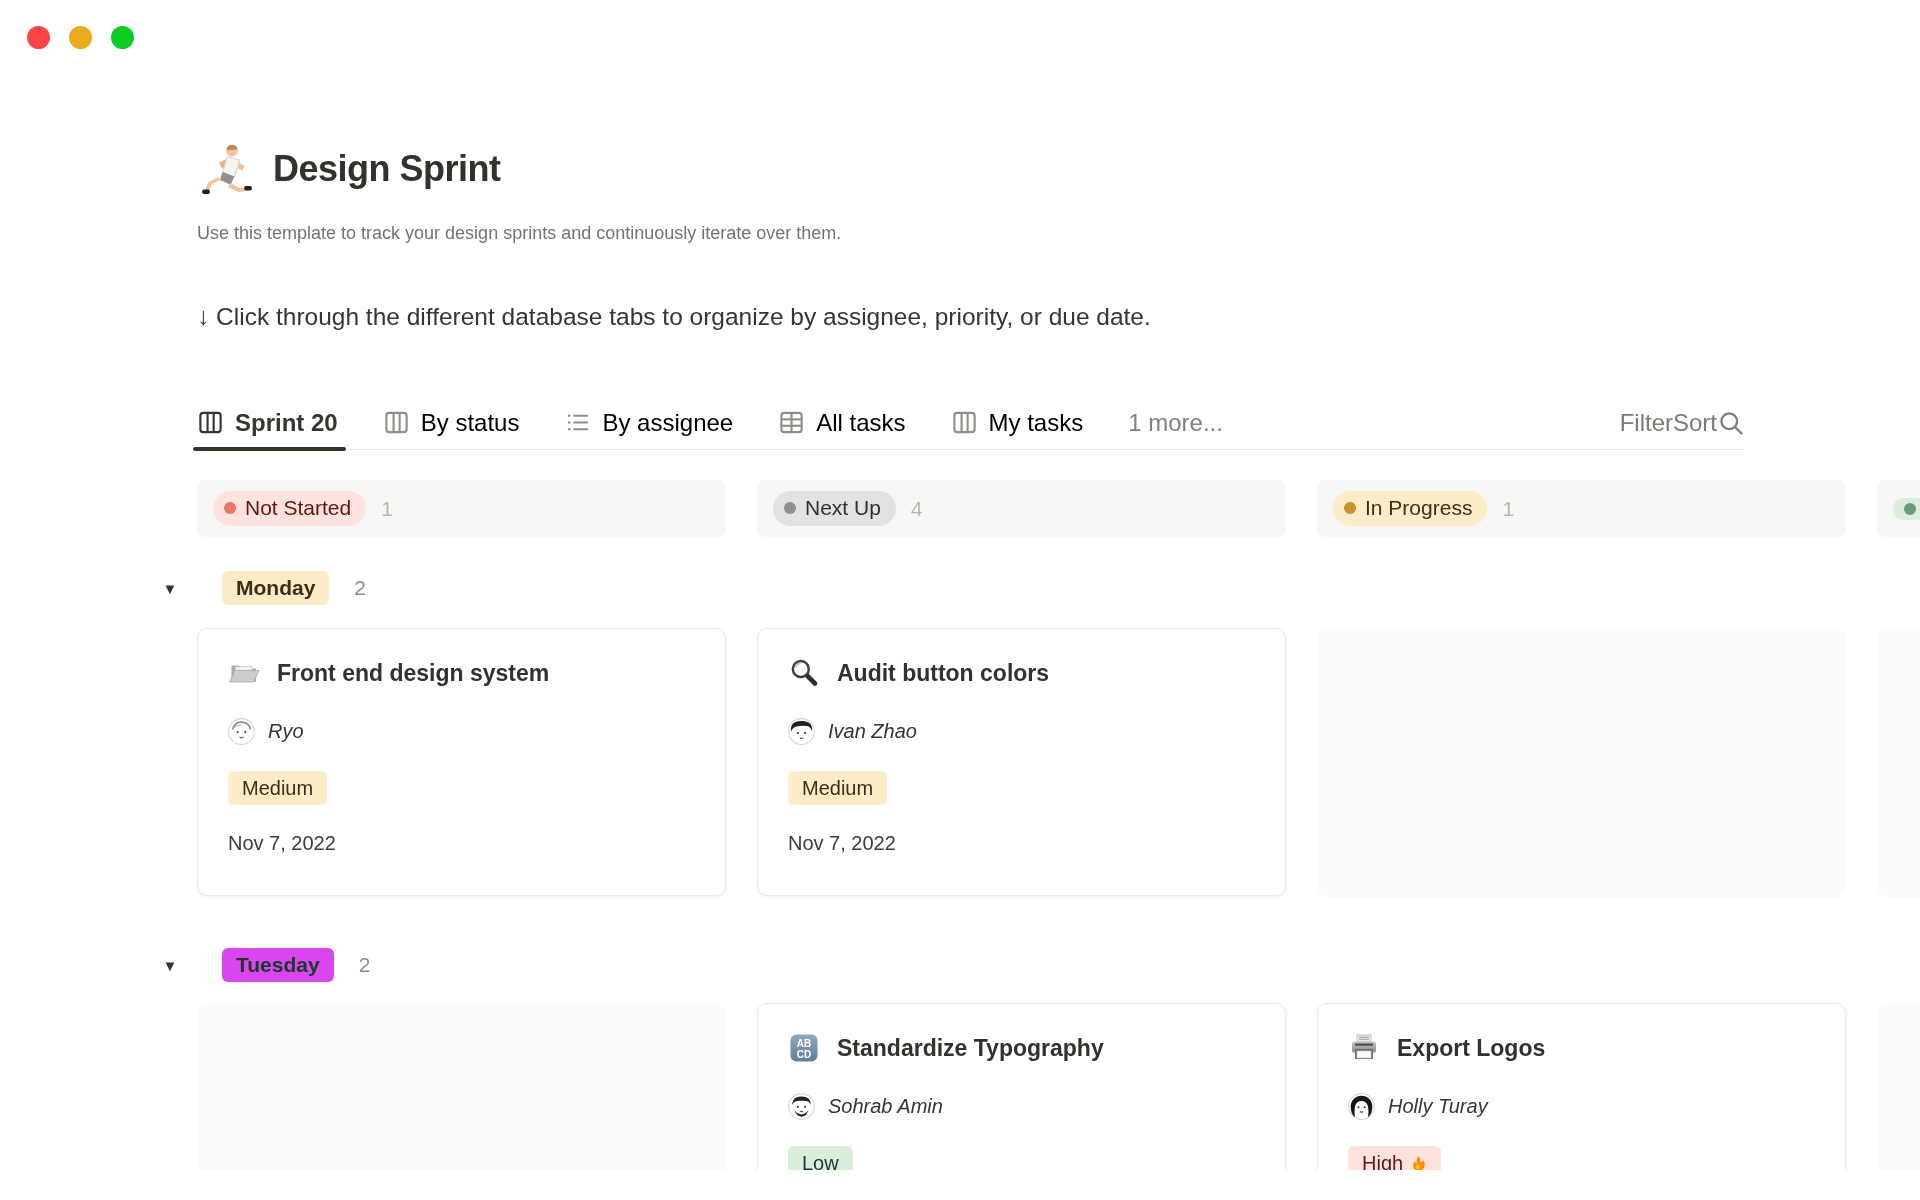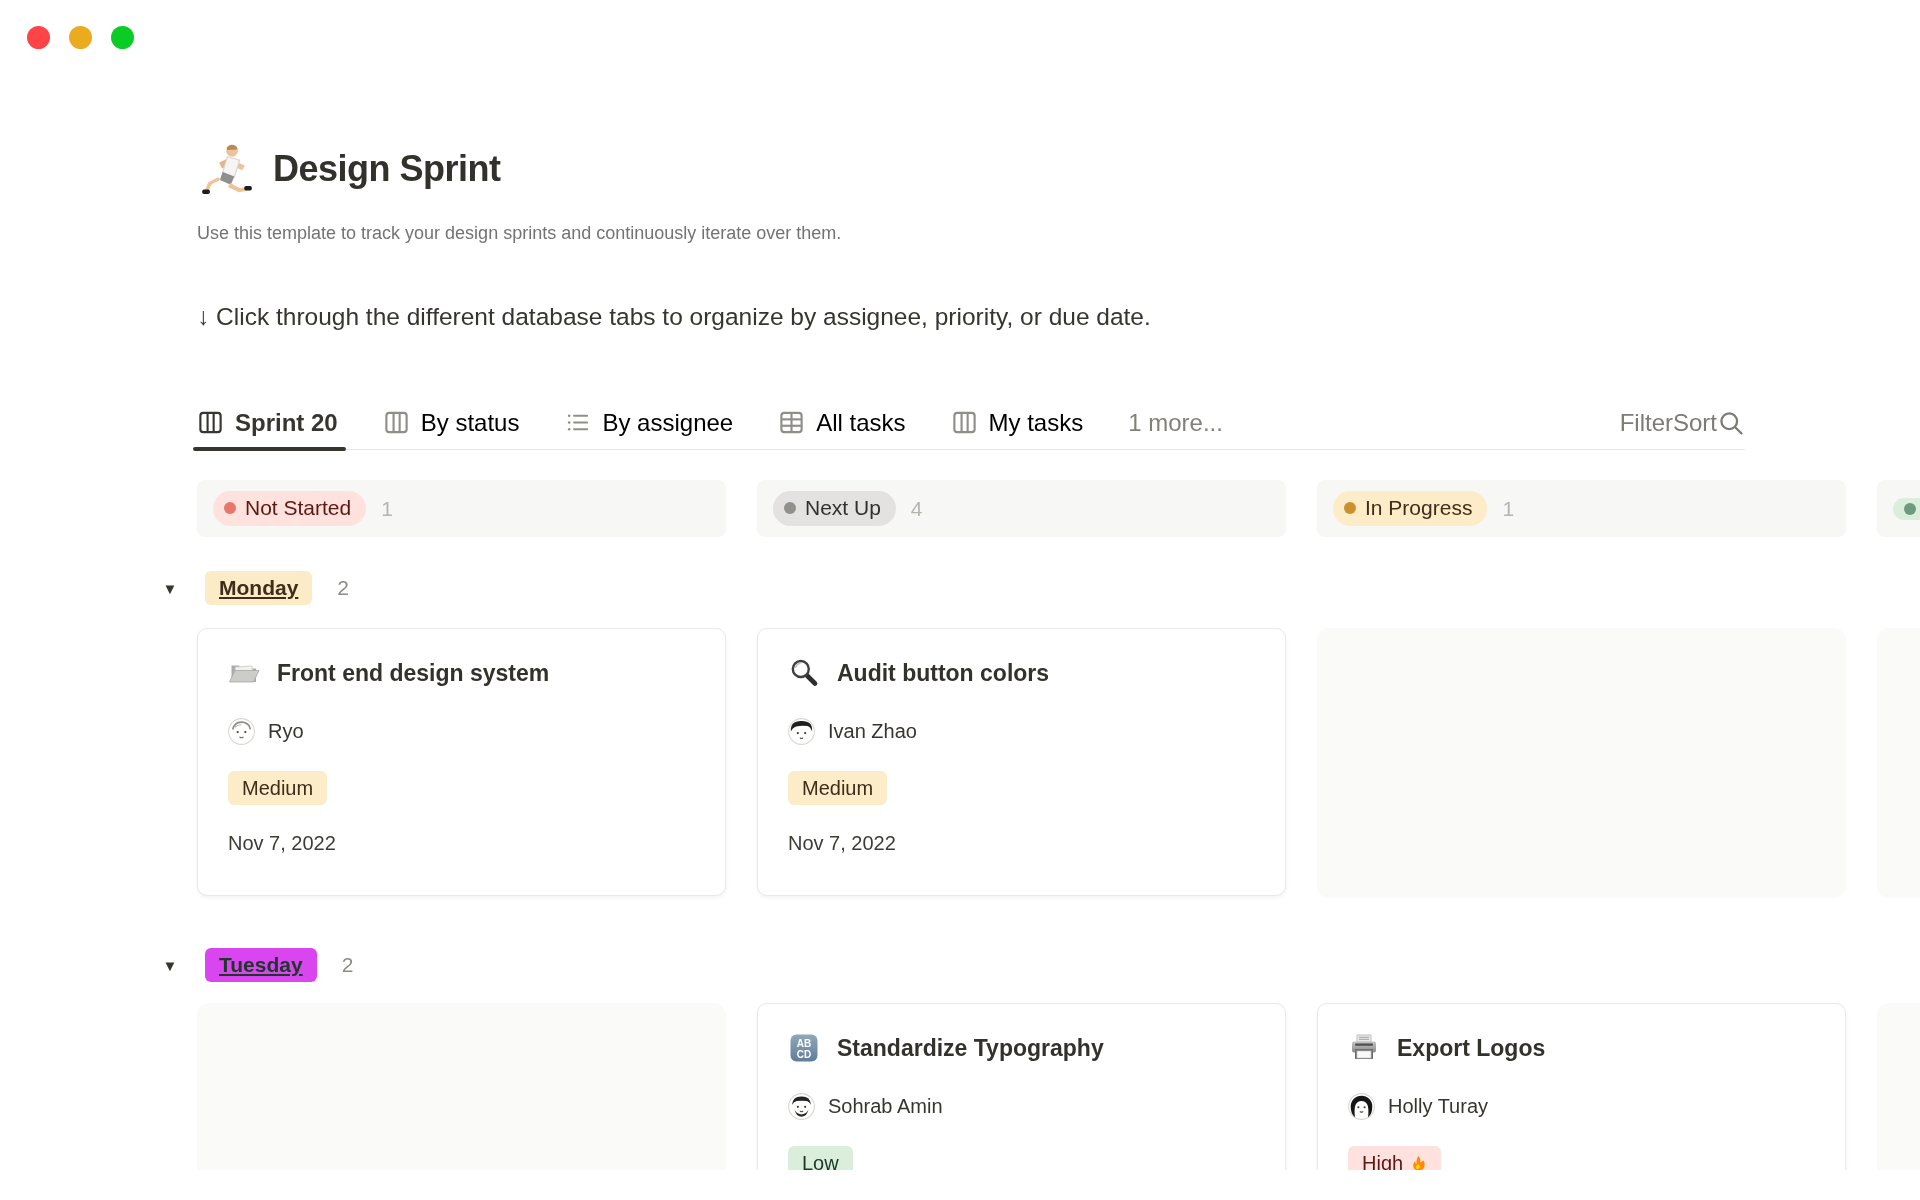--- a/index.html
+++ b/index.html
@@ -42,36 +42,36 @@
         font-size:21px;font-weight:500;line-height:1.15;white-space:nowrap;}
   .dot{width:12px;height:12px;border-radius:50%;margin-right:9px;flex:none;}
   .pill.red{background:#FFE2DD;color:#5D1715;}   .pill.red .dot{background:#E8766B;}
   .pill.gray{background:#E3E2E0;color:#32302C;}  .pill.gray .dot{background:#91908D;}
   .pill.yellow{background:#FDECC8;color:#402C1B;}.pill.yellow .dot{background:#CB912F;}
   .pill.green{background:#DBEDDB;color:#1C3829;} .pill.green .dot{background:#6C9B7D;}
 
   .group-row{display:flex;align-items:center;margin-left:-37px;margin-top:33px;height:36px;}
   .group-row.second{margin-top:49px;}
   .toggle{width:20px;font-size:15px;color:#37352F;cursor:pointer;text-align:center;}
-  .gpill{margin-left:25px;border-radius:6px;padding:4px 14px;font-size:21px;font-weight:700;line-height:1.25;text-decoration:underline;}
+  .gpill{margin-left:42px;border-radius:6px;padding:4px 14px;font-size:21px;font-weight:700;line-height:1.25;}
   .gpill.yellow{background:#FBEBC6;color:#402C1B;}
   .gpill.green{background:#d946ef;color:#1C3829;}
   .gcount{font-size:21px;color:#8D8B86;margin-left:25px;}
 
   .cards-row{margin-top:22px;}
   .cards-row.second{margin-top:20px;}
   .card{background:#fff;border:1px solid #E9E9E7;border-radius:10px;
         box-shadow:0 2px 4px rgba(15,15,15,.05);padding:28px 30px 0;height:268px;}
   .card.tall{height:270px;}
   .placeholder{background:#FAFAF9;border-radius:12px;height:270px;}
   .ph-short{height:270px;}
   .title-row{display:flex;align-items:center;gap:17px;}
   .card-icon{width:32px;height:32px;flex:none;display:flex;align-items:center;justify-content:center;}
   .card-title{font-size:23px;font-weight:700;color:#33312C;}
-  .person-row{display:flex;align-items:center;gap:13px;margin-top:29px;}
+  .person-row{display:flex;align-items:center;gap:13px;margin-top:29px;font-style:italic;}
   .avatar{width:27px;height:27px;flex:none;}
   .person-name{font-size:20px;color:#37352F;}
   .prio{display:inline-flex;align-items:center;gap:7px;border-radius:6px;padding:5px 14px;
         font-size:20px;font-weight:500;margin-top:26px;line-height:1.2;}
   .prio.yellow{background:#FDECC8;color:#402C1B;}
   .prio.green{background:#DBEDDB;color:#1C3829;}
   .prio.red{background:#FFE2DD;color:#5D1715;}
   .date-row{font-size:20px;color:#3E3C37;margin-top:27px;}
 
   .bottom-mask{position:absolute;left:0;top:1170px;width:1920px;height:30px;background:#fff;z-index:40;}

